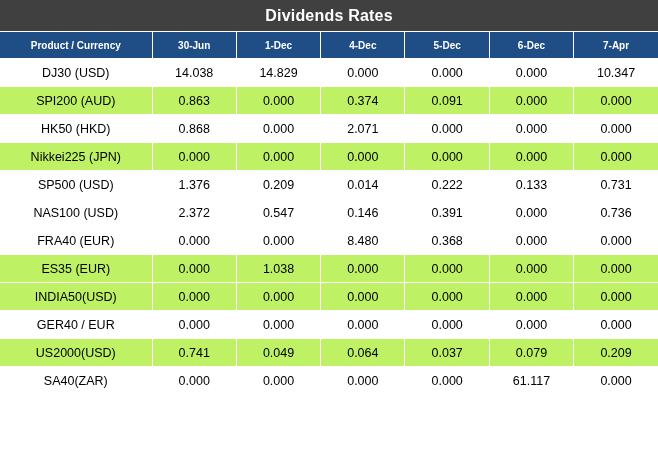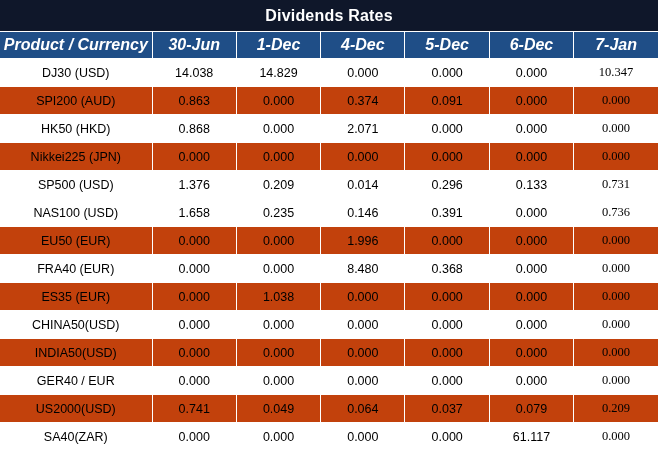--- a/index.html
+++ b/index.html
@@ -15,70 +15,68 @@
   }
   .wrap {
     width: 658px;
     height: 451px;
     box-sizing: border-box;
     background: #ffffff;
     display: flex;
     flex-direction: column;
   }
   .title-bar {
-    background: #0f172a;
+    background: #404040;
     color: #ffffff;
     text-align: center;
     font-weight: bold;
     font-size: 16px;
     letter-spacing: 0.2px;
     height: 31px;
     line-height: 31px;
     border-bottom: 1px solid #ffffff;
   }
   table.rates {
     border-collapse: collapse;
     width: 658px;
     table-layout: fixed;
   }
   table.rates th {
     background: #1f4e87;
     color: #ffffff;
-    font-size: 16px;
+    font-size: 10px;
     font-weight: bold;
     height: 26px;
     border-right: 1px solid #ffffff;
     border-bottom: 1px solid #ffffff;
     text-align: center;
     padding: 0;
-    font-style: italic;
   }
   table.rates th.corner {
     background: #1f4e87;
     text-align: center;
   }
   table.rates th:last-child {
     border-right: none;
   }
   table.rates td {
     height: 27px;
     font-size: 12.5px;
     text-align: center;
     padding: 0;
     border-right: 1px solid #ffffff;
     border-bottom: 1px solid #ffffff;
     color: #000000;
     background: #ffffff;
   }
   table.rates td:last-child {
     border-right: none;
-    font-family: Liberation Serif, serif;
   }
   table.rates tr.alt td {
-    background: #c2410c;
+    background: #bef264;
   }
   table.rates td.label {
     font-weight: normal;
     text-align: center;
     color: #000000;
   }
   .pos {
     color: #e8120f;
     margin-top: 36px;
   }
@@ -106,21 +104,21 @@
         <col class="c6">
     </colgroup>
     <thead>
       <tr>
         <th class="corner">Product / Currency</th>
         <th>30-Jun</th>
         <th>1-Dec</th>
         <th>4-Dec</th>
         <th>5-Dec</th>
         <th>6-Dec</th>
-        <th>7-Jan</th>
+        <th>7-Apr</th>
       </tr>
     </thead>
     <tbody id="rates-body">
         <tr>
           <td class="label">DJ30 (USD)</td>
           <td class="pos">14.038</td>
           <td class="pos">14.829</td>
           <td class="zero">0.000</td>
           <td class="zero">0.000</td>
           <td class="zero">0.000</td>
@@ -151,64 +149,46 @@
           <td class="zero">0.000</td>
           <td class="zero">0.000</td>
           <td class="zero">0.000</td>
           <td class="zero">0.000</td>
         </tr>
         <tr>
           <td class="label">SP500 (USD)</td>
           <td class="pos">1.376</td>
           <td class="pos">0.209</td>
           <td class="pos">0.014</td>
-          <td class="pos">0.296</td>
+          <td class="pos">0.222</td>
           <td class="pos">0.133</td>
           <td class="pos">0.731</td>
         </tr>
         <tr>
           <td class="label">NAS100 (USD)</td>
-          <td class="pos">1.658</td>
-          <td class="pos">0.235</td>
+          <td class="pos">2.372</td>
+          <td class="pos">0.547</td>
           <td class="pos">0.146</td>
           <td class="pos">0.391</td>
           <td class="zero">0.000</td>
           <td class="pos">0.736</td>
         </tr>
-        <tr class="alt">
-          <td class="label">EU50 (EUR)</td>
-          <td class="zero">0.000</td>
-          <td class="zero">0.000</td>
-          <td class="pos">1.996</td>
-          <td class="zero">0.000</td>
-          <td class="zero">0.000</td>
-          <td class="zero">0.000</td>
-        </tr>
         <tr>
           <td class="label">FRA40 (EUR)</td>
           <td class="zero">0.000</td>
           <td class="zero">0.000</td>
           <td class="pos">8.480</td>
           <td class="pos">0.368</td>
           <td class="zero">0.000</td>
           <td class="zero">0.000</td>
         </tr>
         <tr class="alt">
           <td class="label">ES35 (EUR)</td>
           <td class="zero">0.000</td>
           <td class="pos">1.038</td>
-          <td class="zero">0.000</td>
-          <td class="zero">0.000</td>
-          <td class="zero">0.000</td>
-          <td class="zero">0.000</td>
-        </tr>
-        <tr>
-          <td class="label">CHINA50(USD)</td>
-          <td class="zero">0.000</td>
-          <td class="zero">0.000</td>
           <td class="zero">0.000</td>
           <td class="zero">0.000</td>
           <td class="zero">0.000</td>
           <td class="zero">0.000</td>
         </tr>
         <tr class="alt">
           <td class="label">INDIA50(USD)</td>
           <td class="zero">0.000</td>
           <td class="zero">0.000</td>
           <td class="zero">0.000</td>

